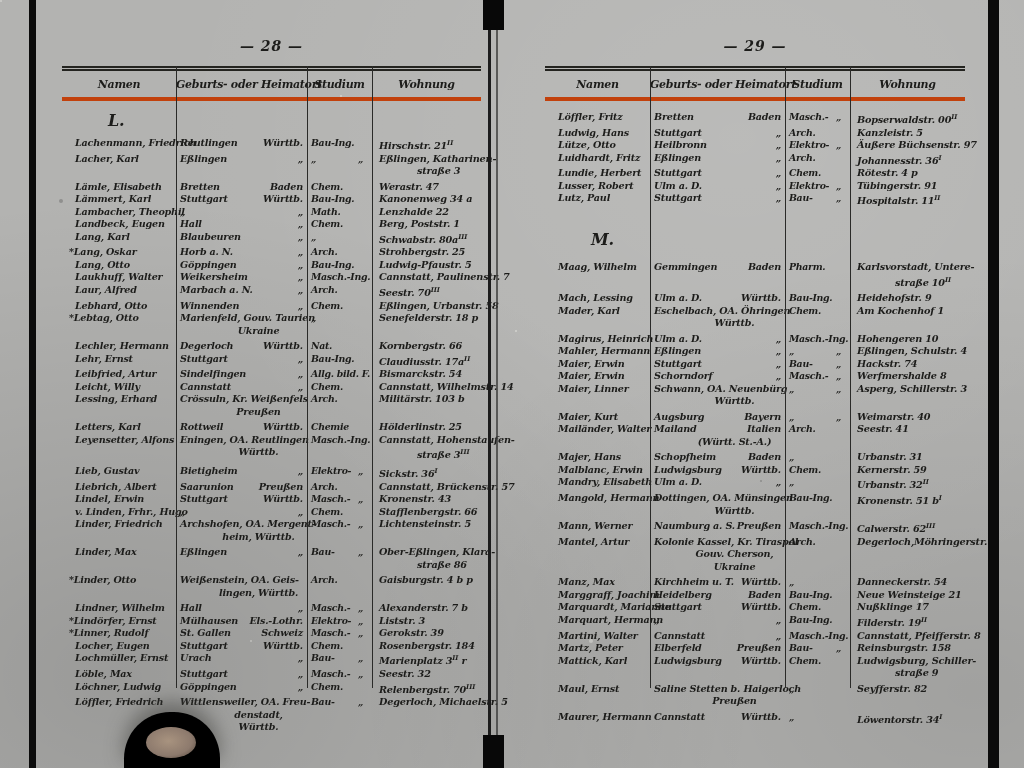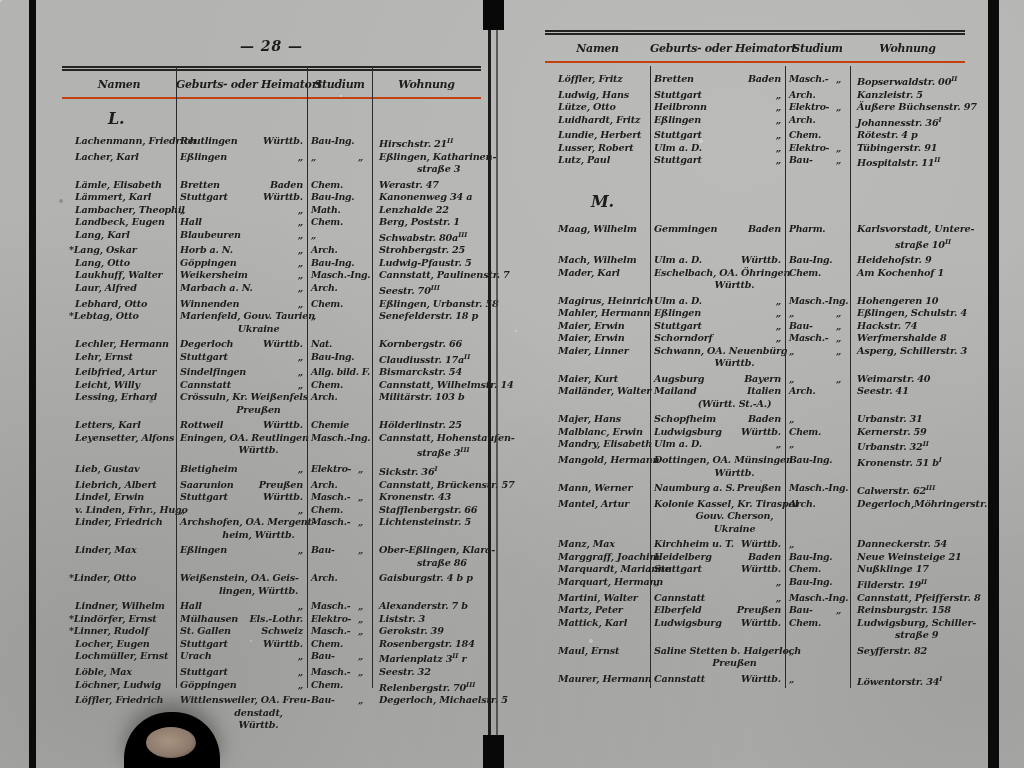--- a/index.html
+++ b/index.html
@@ -15,21 +15,21 @@
       radial-gradient(ellipse at 12% 88%, rgba(0,0,0,0.14), transparent 50%),
       radial-gradient(ellipse at 95% 90%, rgba(0,0,0,0.10), transparent 45%);
   }
   
   .page{position:absolute;top:30px;font-style:italic;}
   .page28{left:62px;width:419px;--c1:114px;--c2:131px;--c3:65px;--c4:109px;}
   .page29{left:545px;width:420px;--c1:105px;--c2:135px;--c3:65px;--c4:115px;}
   .pageno{margin:8px 0 10px;height:18px;text-align:center;font-size:14px;letter-spacing:1px;}
   .thead{
     display:grid;grid-template-columns:var(--c1) var(--c2) var(--c3) var(--c4);
-    border-top:5px double #23231f;border-bottom:2px solid #c2410c;
+    border-top:5px double #23231f;border-bottom:4px solid #c2410c;
     height:26px;align-items:center;text-align:center;
     font-size:11px;letter-spacing:-0.3px;white-space:nowrap;
   }
   .tbody{padding-top:4px;font-size:10px;letter-spacing:-0.2px;}
   .page29 .tbody{padding-top:10px;}
   .sec-heading{font-size:16px;margin:6px 0 7px 46px;}
   .page29 .sec-heading{margin:22px 0 12px 46px;}
   .row{display:grid;grid-template-columns:var(--c1) var(--c2) var(--c3) var(--c4);}
   .row.ml{margin-bottom:3px;}
   .c{line-height:12.5px;}
@@ -626,20 +626,21 @@
           <div>Degerloch, Michaelstr. 5</div>
         </div>
       </div>
     </div>
   <div class="vrule vr1"></div>
   <div class="vrule vr2"></div>
   <div class="vrule vr3"></div>
 </div>
 
 <div class="page page29">
+  <div class="pageno">—  29  —</div>
   <div class="thead">
     <div>Namen</div>
     <div>Geburts- oder Heimatort</div>
     <div>Studium</div>
     <div>Wohnung</div>
   </div>
   <div class="tbody">
       <div class="row">
         <div class="c c-name">Löffler, Fritz</div>
         <div class="c c-ort">
@@ -760,21 +761,21 @@
         </div>
         <div class="c c-stud">
           <span>Pharm.</span>
         </div>
         <div class="c c-wohn">
           <div>Karlsvorstadt, Untere-</div>
           <div class="l2">straße 10<sup>II</sup></div>
         </div>
       </div>
       <div class="row">
-        <div class="c c-name">Mach, Wilhelm</div>
+        <div class="c c-name">Mach, Lessing</div>
         <div class="c c-ort">
           <div class="l1">
             <span class="place">Ulm a. D.</span>
             <span class="region">Württb.</span>
           </div>
         </div>
         <div class="c c-stud">
           <span>Bau-Ing.</span>
         </div>
         <div class="c c-wohn">

